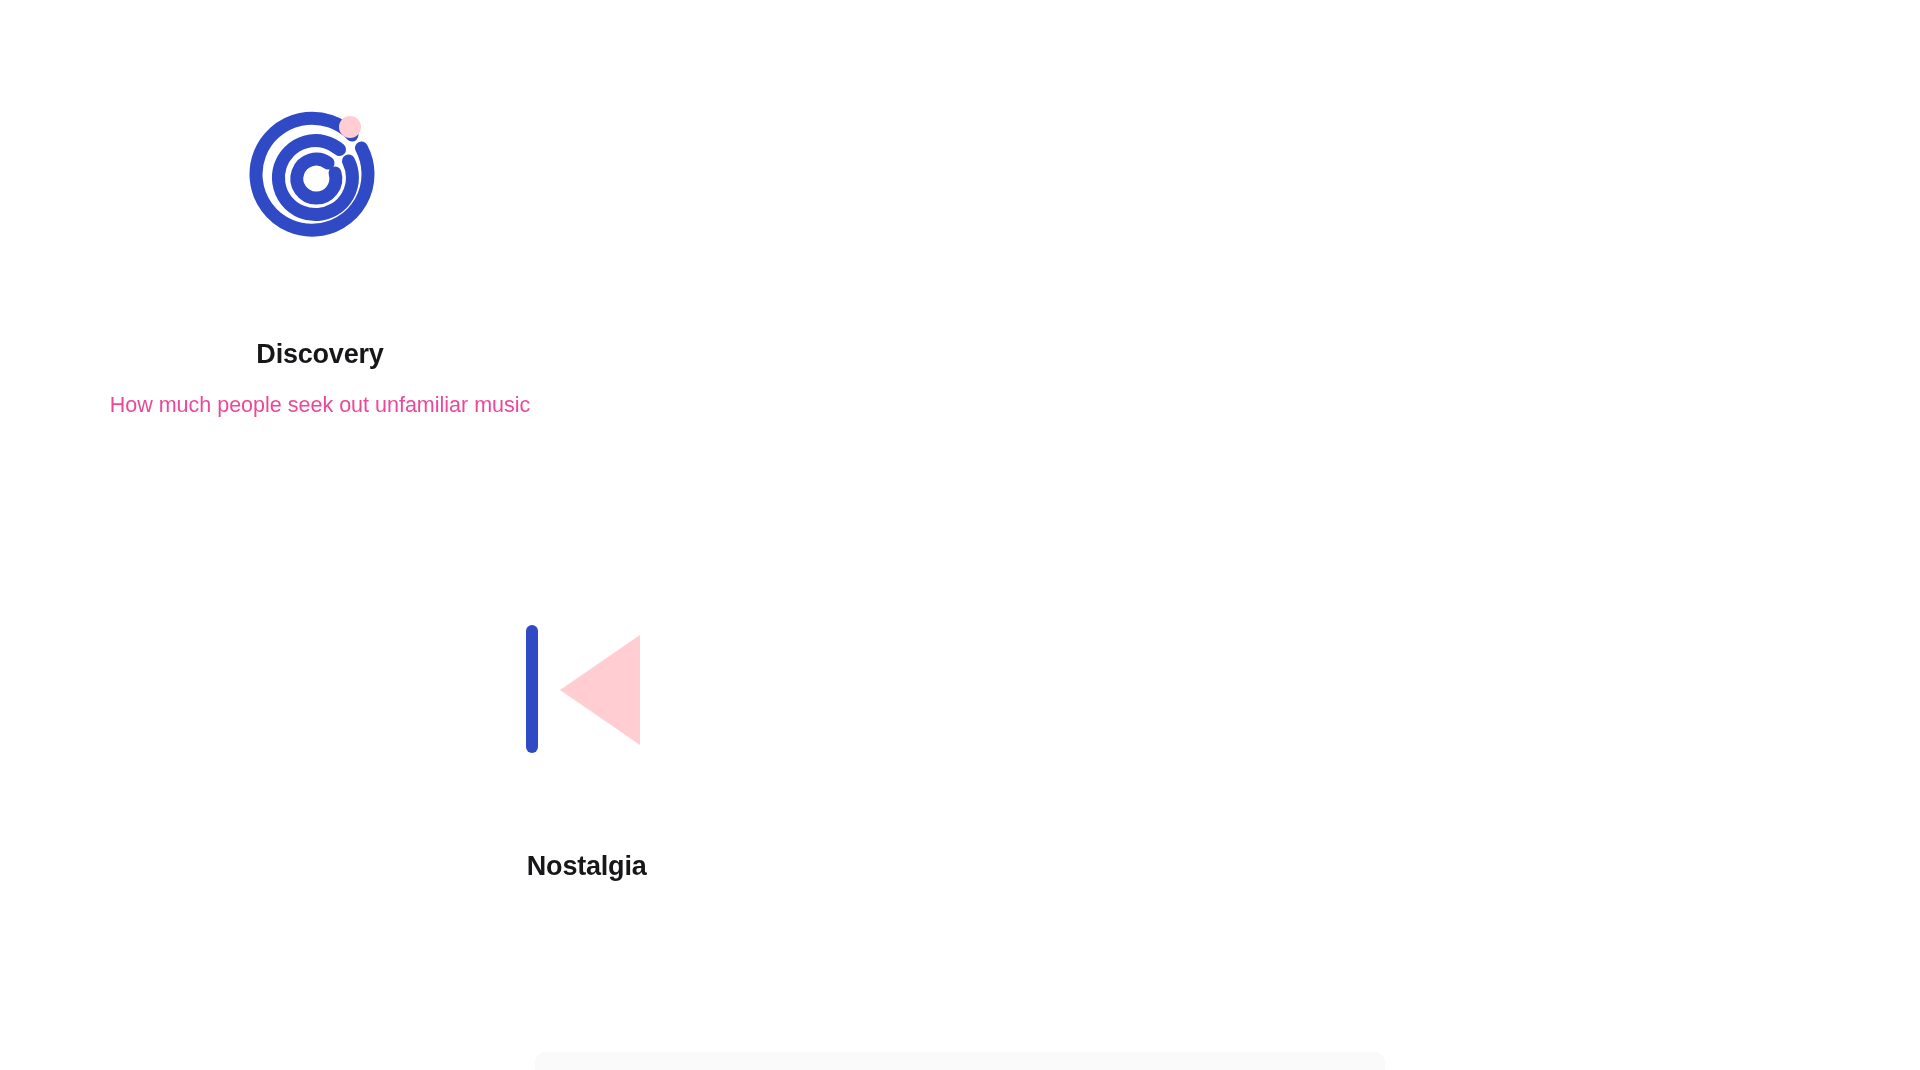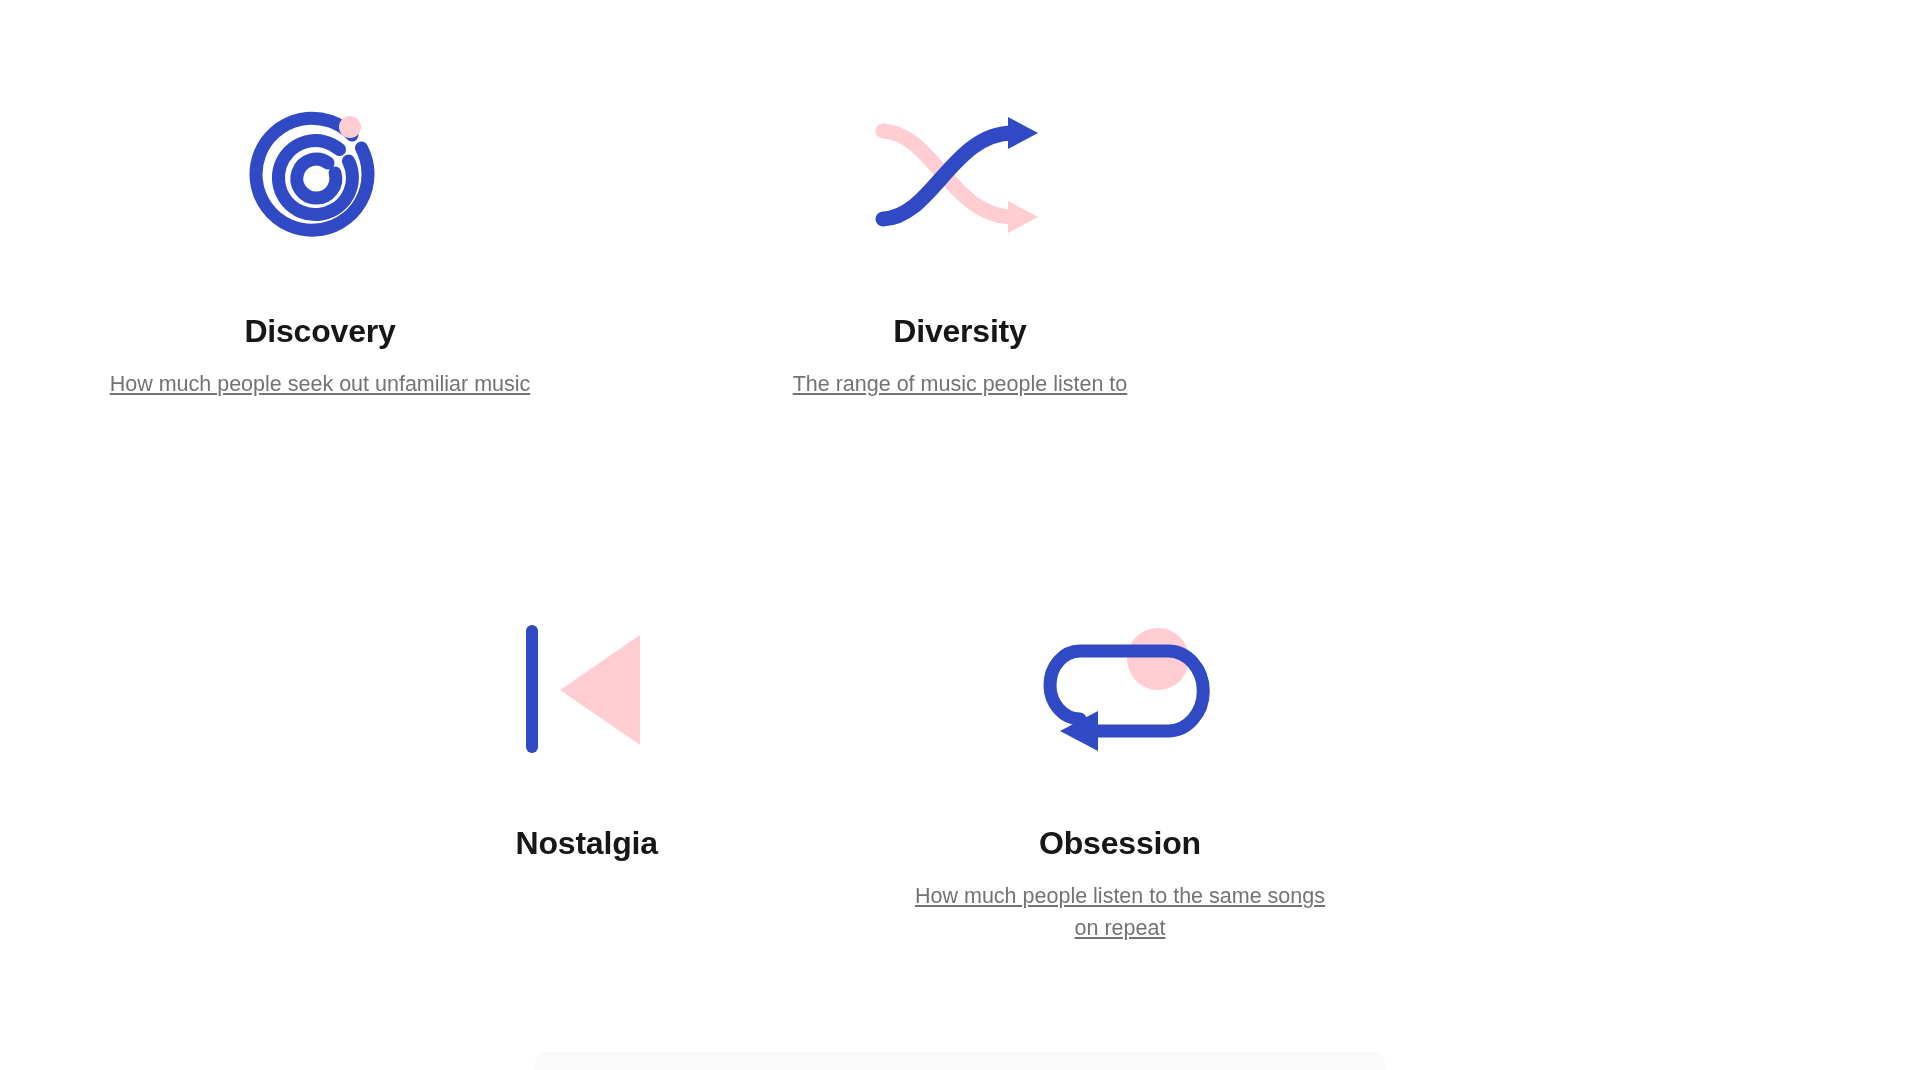--- a/index.html
+++ b/index.html
@@ -53,38 +53,37 @@
   .icon-wrap {
     height: 160px;
     display: flex;
     align-items: center;
     justify-content: center;
   }
 
   .icon-wrap svg { display: block; overflow: visible; }
 
   .card-title {
-    margin-top: 59px;
-    font-size: 32px;
+    margin-top: 85px;
+    font-size: 27px;
     font-weight: 700;
     color: #17171a;
     letter-spacing: -0.2px;
     line-height: 1;
     text-align: center;
   }
 
   .card-desc {
     margin-top: 22px;
     font-size: 21.5px;
     font-weight: 400;
-    color: #737373;
+    color: #ec4899;
     line-height: 1.48;
     text-align: center;
     max-width: 440px;
-    text-decoration: underline;
   }
 
   .desc-narrow { max-width: 430px; }
 </style>
 </head>
 <body>
 
 <div id="page">
 
   <div class="grid-row row-top">
@@ -97,59 +96,34 @@
             <path d="M 94.5 48.5 A 37 37 0 1 0 103.5 60.0"></path>
             <path d="M 83.0 62.0 A 19.5 19.5 0 1 0 90.0 72.0"></path>
           </g>
           <circle cx="105" cy="26" r="11" fill="#FFCDD2"></circle>
         </svg>
       </div>
       <div class="card-title">Discovery</div>
       <div class="card-desc desc-narrow">How much people seek out unfamiliar music</div>
     </div>
 
-    <div class="cell">
-      <div class="icon-wrap">
-        <svg width="170" height="130" viewBox="0 0 170 130" aria-hidden="true">
-
-          <path d="M 8 20 C 58 22, 78 108, 140 106" fill="none" stroke="#FFCDD2" stroke-width="15" stroke-linecap="round"></path>
-          <polygon points="133,90 163,106 133,122" fill="#FFCDD2"></polygon>
-
-          <path d="M 8 108 C 58 106, 78 20, 140 22" fill="none" stroke="#3049C4" stroke-width="15" stroke-linecap="round"></path>
-          <polygon points="133,6 163,22 133,38" fill="#3049C4"></polygon>
-        </svg>
-      </div>
-      <div class="card-title">Diversity</div>
-      <div class="card-desc">The range of music people listen to</div>
-    </div>
 
 
   </div>
 
   <div class="grid-row row-bottom">
 
     <div class="cell">
       <div class="icon-wrap">
         <svg width="130" height="135" viewBox="0 0 130 135" aria-hidden="true">
           <line x1="10" y1="10" x2="10" y2="126" stroke="#3049C4" stroke-width="12" stroke-linecap="round"></line>
           <polygon points="118,14 118,124 38,69" fill="#FFCDD2"></polygon>
         </svg>
       </div>
       <div class="card-title">Nostalgia</div>
     </div>
 
-    <div class="cell">
-      <div class="icon-wrap">
-        <svg width="160" height="135" viewBox="0 0 160 135" aria-hidden="true">
-          <circle cx="118" cy="38" r="31" fill="#FFCDD2"></circle>
-          <path d="M 52 110 L 128 110 A 30 34 0 0 0 128 30 L 40 30 A 30 34 0 0 0 40 98" fill="none" stroke="#3049C4" stroke-width="13" stroke-linecap="round"></path>
-          <polygon points="58,90 58,130 20,110" fill="#3049C4"></polygon>
-        </svg>
-      </div>
-      <div class="card-title">Obsession</div>
-      <div class="card-desc desc-narrow">How much people listen to the same songs on repeat</div>
-    </div>
 
   </div>
 
   <div class="bottom-sheet-edge"></div>
 
 </div>
 
 </body></html>

